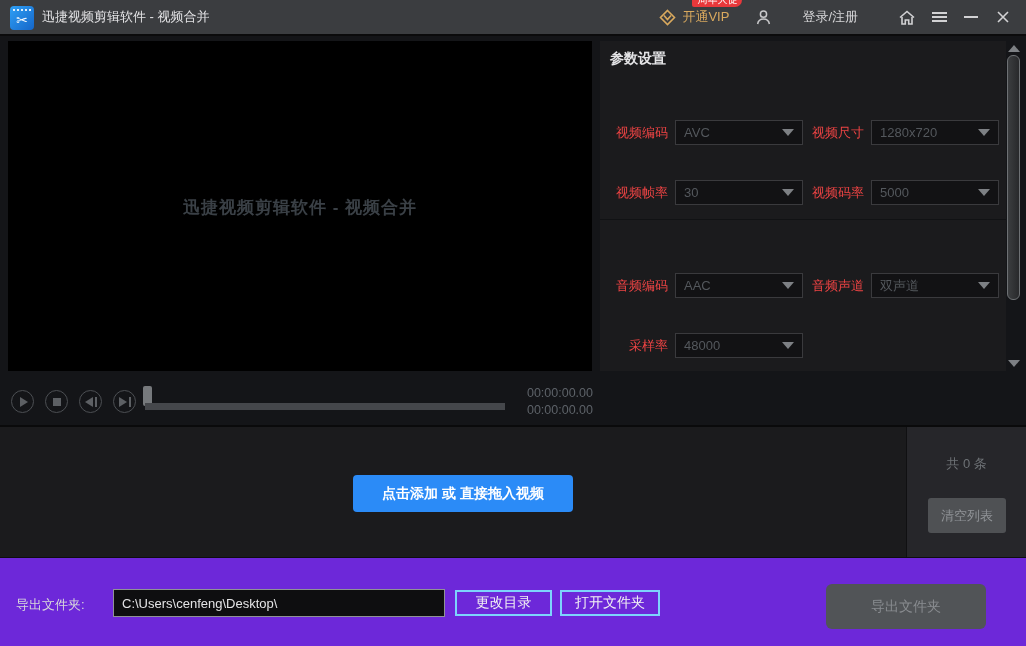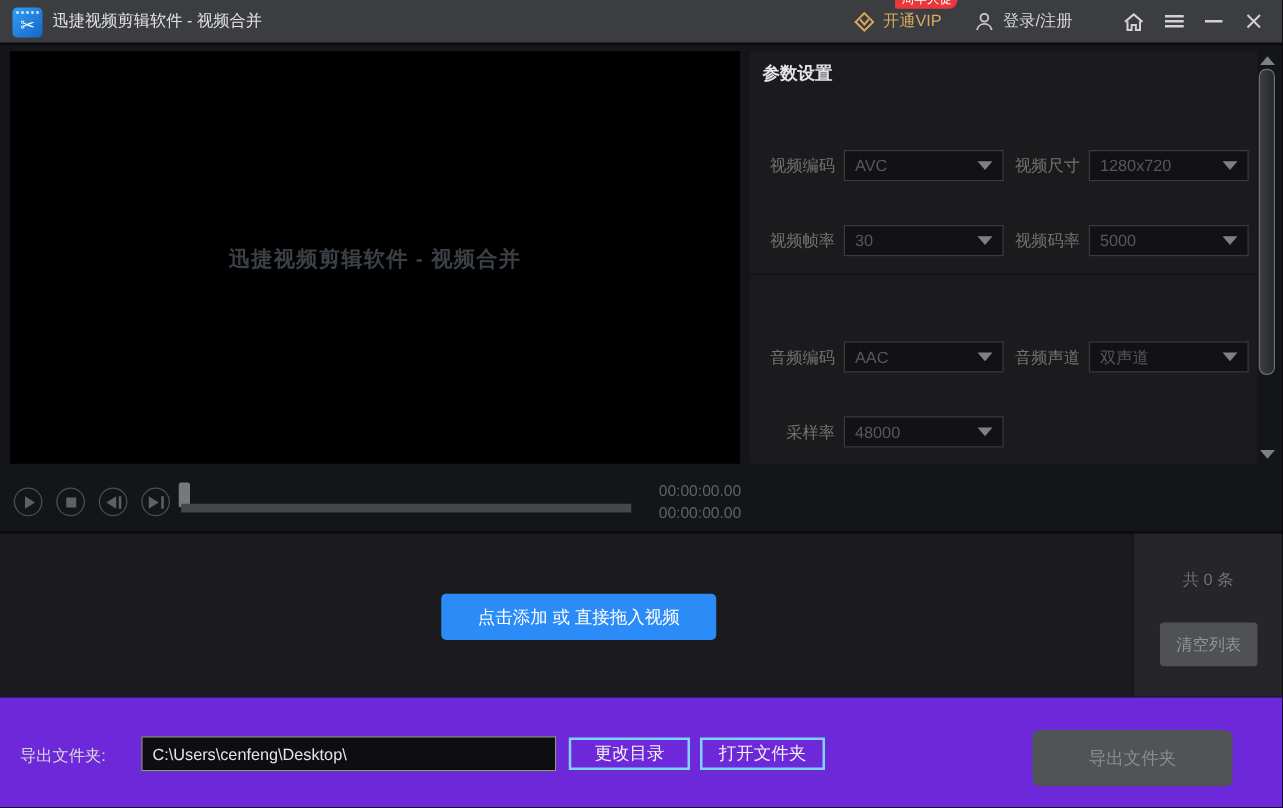--- a/index.html
+++ b/index.html
@@ -13,40 +13,40 @@
   .app-icon { position:absolute; left:10px; top:6px; width:24px; height:24px; border-radius:4px;
               background:linear-gradient(135deg,#2fa0f5,#1566c9); display:flex; align-items:flex-end; justify-content:center; }
   .app-icon .film-dots { position:absolute; top:3px; left:3px; right:3px; border-top:2px dotted rgba(255,255,255,.85); }
   .app-icon .scissors { color:#fff; font-size:14px; line-height:20px; }
   .win-title { position:absolute; left:42px; top:0; height:34px; line-height:34px; color:#e3e3e5; font-size:13px; }
   .tb-right { position:absolute; right:0; top:0; height:34px; display:flex; align-items:center; }
   .vip-group { display:flex; align-items:center; margin-right:26px; position:relative; cursor:pointer; }
   .vip-text { color:#d9a95e; font-size:13px; margin-left:6px; }
   .vip-badge { position:absolute; left:33px; top:-15px; background:#e8383b; color:#fff; font-size:10px;
                line-height:14px; padding:0 5px; border-radius:7px 7px 7px 2px; white-space:nowrap; }
-  .login-group { display:flex; align-items:center; margin-right:36px; cursor:pointer; }
+  .login-group { display:flex; align-items:center; margin-right:36px; cursor:pointer;gap:24px; }
   .login-text { color:#d6d6d8; font-size:13px; margin-left:6px; }
   .tb-btn { width:26px; height:26px; display:flex; align-items:center; justify-content:center;
             margin-right:6px; color:#d2d2d4; cursor:pointer; }
   .tb-btn.close { margin-right:10px; }
   .menu-lines { width:15px; }
   .menu-lines span { display:block; height:2px; background:#d2d2d4; margin:2px 0; }
   .min-line { width:14px; height:2px; background:#d2d2d4; }
 
   
   .top-section { position:absolute; left:0; top:36px; width:1026px; height:391px; background:#141518; }
   .preview { position:absolute; left:8px; top:5px; width:584px; height:330px; background:#000; }
   .watermark { position:absolute; left:0; right:0; top:155px; text-align:center;
                color:#3a4046; font-size:17px; font-weight:bold; letter-spacing:1px; }
 
   .params { position:absolute; left:600px; top:5px; width:406px; height:330px; background:#1b1b1d; }
   .params-title { position:absolute; left:10px; top:9px; color:#e4e4e6; font-size:14px; font-weight:bold; }
   .params-divider { position:absolute; left:0; top:178px; width:406px; height:1px; background:#111214; }
   .field { position:absolute; display:flex; align-items:center; height:25px; }
-  .flabel { width:64px; text-align:right; margin-right:7px; color:#737373; font-size:13px; white-space:nowrap; }
+  .flabel { width:64px; text-align:right; margin-right:7px; color:#ef4444; font-size:13px; white-space:nowrap; }
   .dropdown { width:128px; height:25px; background:#121214; border:1px solid #3a3a3d;
               display:flex; align-items:center; padding:0 8px; cursor:pointer; }
   .dval { color:#54585d; font-size:13px; flex:1; }
   .dd-arrow { width:0; height:0; border-left:6px solid transparent; border-right:6px solid transparent;
               border-top:7px solid #7d8084; }
 
   .vscroll { position:absolute; left:1006px; top:5px; width:16px; height:330px; }
   .scroll-arrow { position:absolute; left:2px; width:0; height:0;
                   border-left:6px solid transparent; border-right:6px solid transparent; cursor:pointer; }
   .scroll-arrow.up { top:4px; border-bottom:7px solid #7d8084; }
@@ -64,21 +64,21 @@
   .icon-row { display:flex; align-items:center; }
   .slider-handle { position:absolute; left:143px; top:350px; width:9px; height:20px; background:#76797c; border-radius:2px; cursor:pointer; }
   .slider-track { position:absolute; left:145px; top:367px; width:360px; height:7px; background:#45474b; cursor:pointer; }
   .time-box { position:absolute; left:500px; top:349px; width:93px; text-align:right;
               color:#5d6268; font-size:12.5px; line-height:16.5px; }
 
   
   .list-divider { position:absolute; left:0; top:425px; width:1026px; height:2px; background:#0a0a0b; }
   .list-section { position:absolute; left:0; top:427px; width:1026px; height:130px; background:#1b1b1d; }
   .add-btn { position:absolute; left:353px; top:48px; width:220px; height:37px; background:#2b8bf7; border:none;
-             border-radius:4px; color:#fff; font-size:14px; font-family:inherit; cursor:pointer; }
+             border-radius:4px; color:#fff; font-size:14px; font-family:inherit; cursor:pointer;font-weight:bold; }
   .right-panel { position:absolute; left:906px; top:0; width:120px; height:130px; background:#26262a;
                  border-left:1px solid #101012; }
   .count-label { position:absolute; left:0; right:0; top:28px; text-align:center; color:#6e7276; font-size:13px; }
   .clear-btn { position:absolute; left:21px; top:71px; width:78px; height:35px; background:#4f5154; border:none;
                border-radius:3px; color:#909397; font-size:13px; font-family:inherit; cursor:pointer; }
 
   
   .bottom-bar { position:absolute; left:0; top:557px; width:1026px; height:89px; background:#6d28d9;
                 border-top:1px solid #0e0e10; }
   .folder-label { position:absolute; left:16px; top:38px; color:#d8d8da; font-size:13px; }

